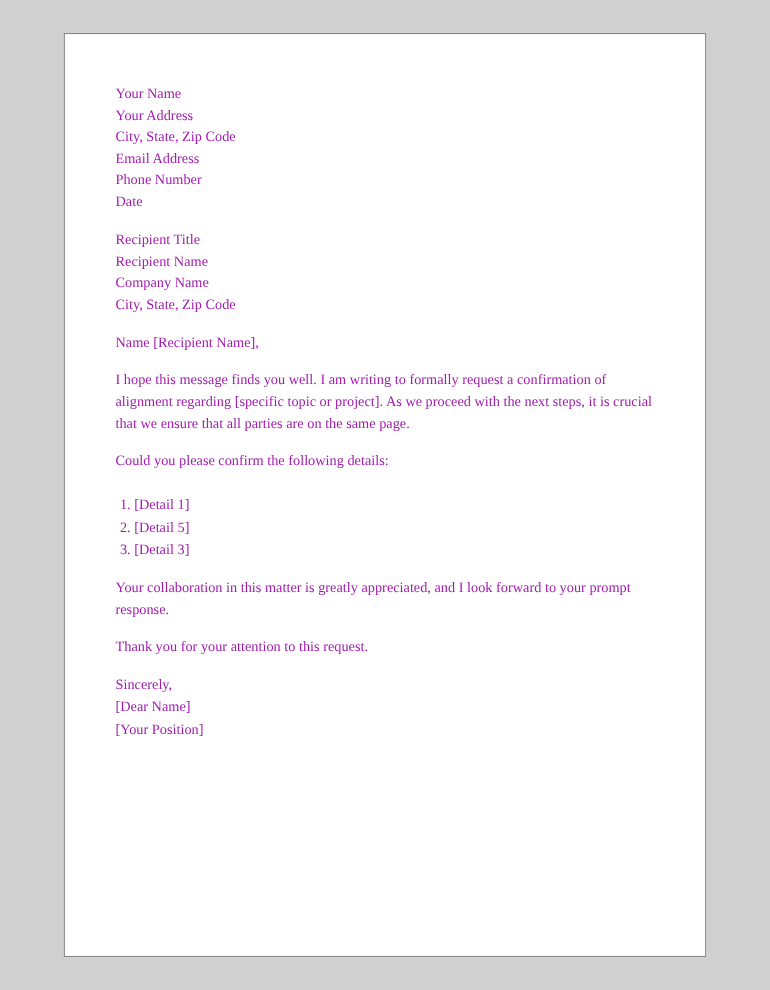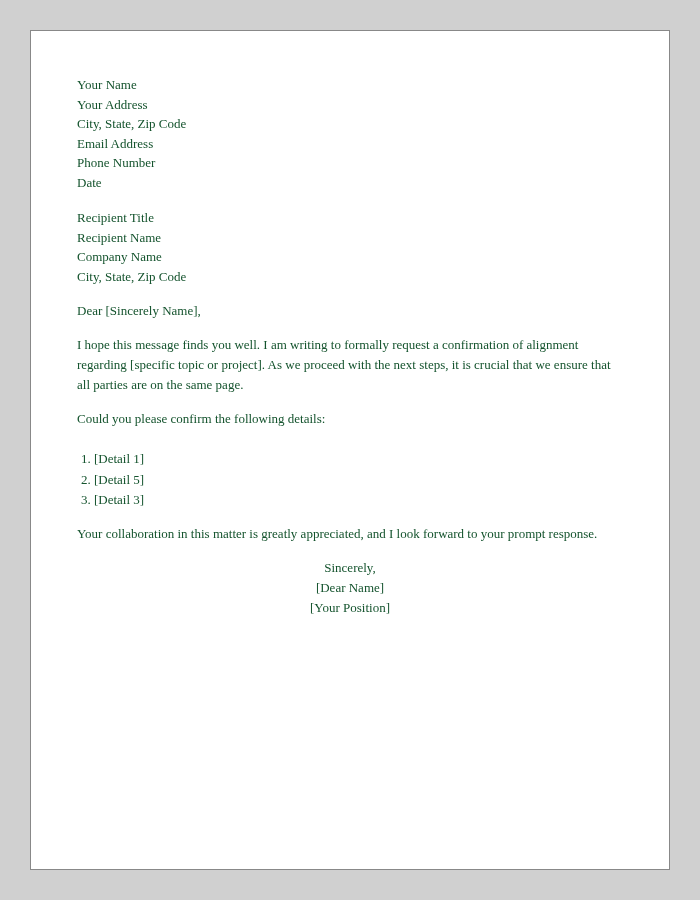--- a/index.html
+++ b/index.html
@@ -13,27 +13,27 @@
       display: flex;
       justify-content: center;
       align-items: center;
       width: 700px;
       height: 900px;
       font-family: "Times New Roman", Times, serif;
     }
 
     .page {
       background-color: #ffffff;
-      width: 640px;
+      width: 584px;
       height: 840px;
       border: 1px solid #888;
       padding: 44px 46px;
       font-size: 13px;
       line-height: 1.45;
-      color: #14532d;
+      color: #a21caf;
       overflow: hidden;
     }
 
     .sender-block {
       margin-bottom: 16px;
     }
 
     .sender-block p {
       line-height: 1.5;
     }
@@ -63,21 +63,20 @@
       margin-bottom: 14px;
       padding-left: 4px;
     }
 
     .detail-list p {
       line-height: 1.55;
     }
 
     .closing-block {
       margin-top: 4px;
-      text-align: center;
     }
 
     .closing-block p {
       line-height: 1.55;
     }
   </style>
 </head>
 <body>
 
 <div class="page">
@@ -92,40 +91,43 @@
   </div>
 
   <div class="recipient-block">
     <p>Recipient Title</p>
     <p>Recipient Name</p>
     <p>Company Name</p>
     <p>City, State, Zip Code</p>
   </div>
 
   <div class="salutation">
-    <p>Dear [Sincerely Name],</p>
+    <p>Name [Recipient Name],</p>
   </div>
 
   <div class="body-paragraph">
     <p>I hope this message finds you well. I am writing to formally request a confirmation of alignment regarding [specific topic or project]. As we proceed with the next steps, it is crucial that we ensure that all parties are on the same page.</p>
   </div>
 
   <div class="body-paragraph">
     <p class="list-intro">Could you please confirm the following details:</p>
     <div class="detail-list">
       <p>1.  [Detail 1]</p>
       <p>2.  [Detail 5]</p>
       <p>3.  [Detail 3]</p>
     </div>
   </div>
 
   <div class="body-paragraph">
     <p>Your collaboration in this matter is greatly appreciated, and I look forward to your prompt response.</p>
   </div>
 
+  <div class="body-paragraph">
+    <p>Thank you for your attention to this request.</p>
+  </div>
 
   <div class="closing-block">
     <p>Sincerely,</p>
     <p>[Dear Name]</p>
     <p>[Your Position]</p>
   </div>
 
 </div>
 
 </body></html>

